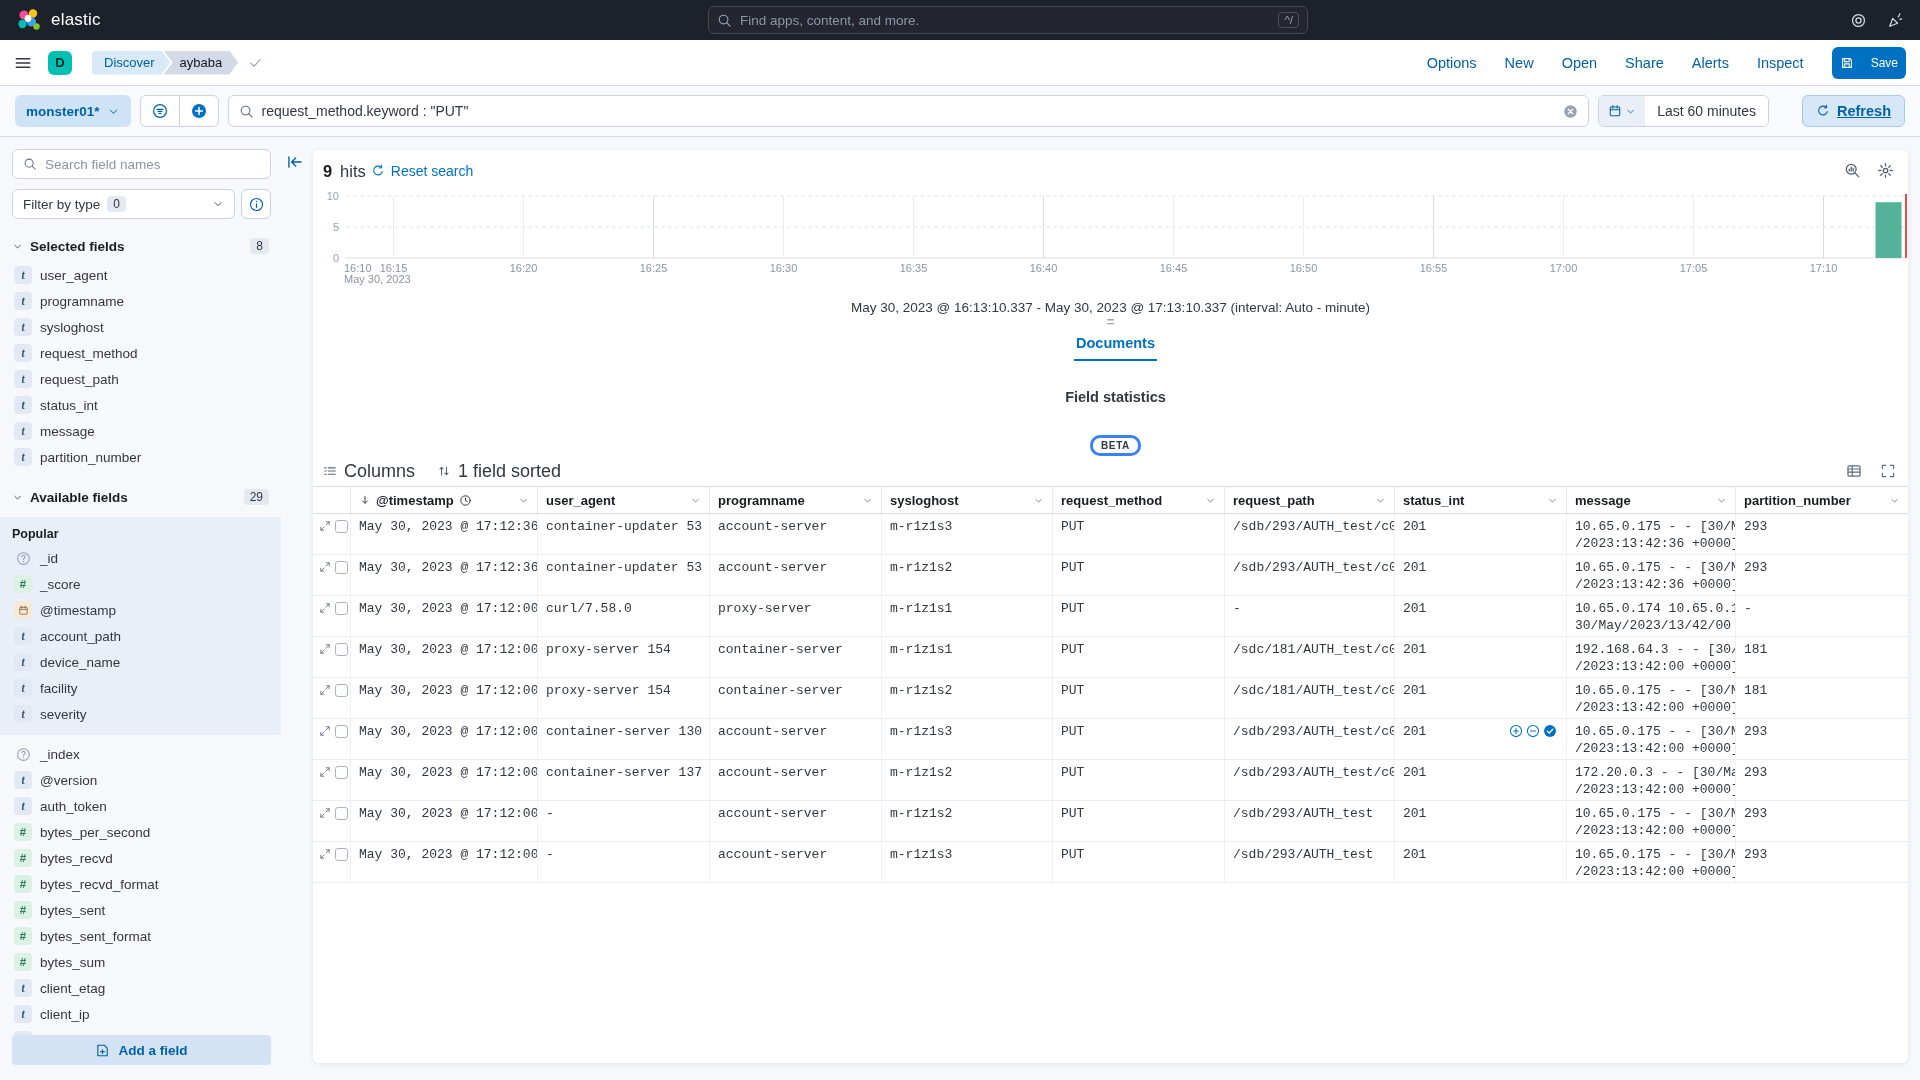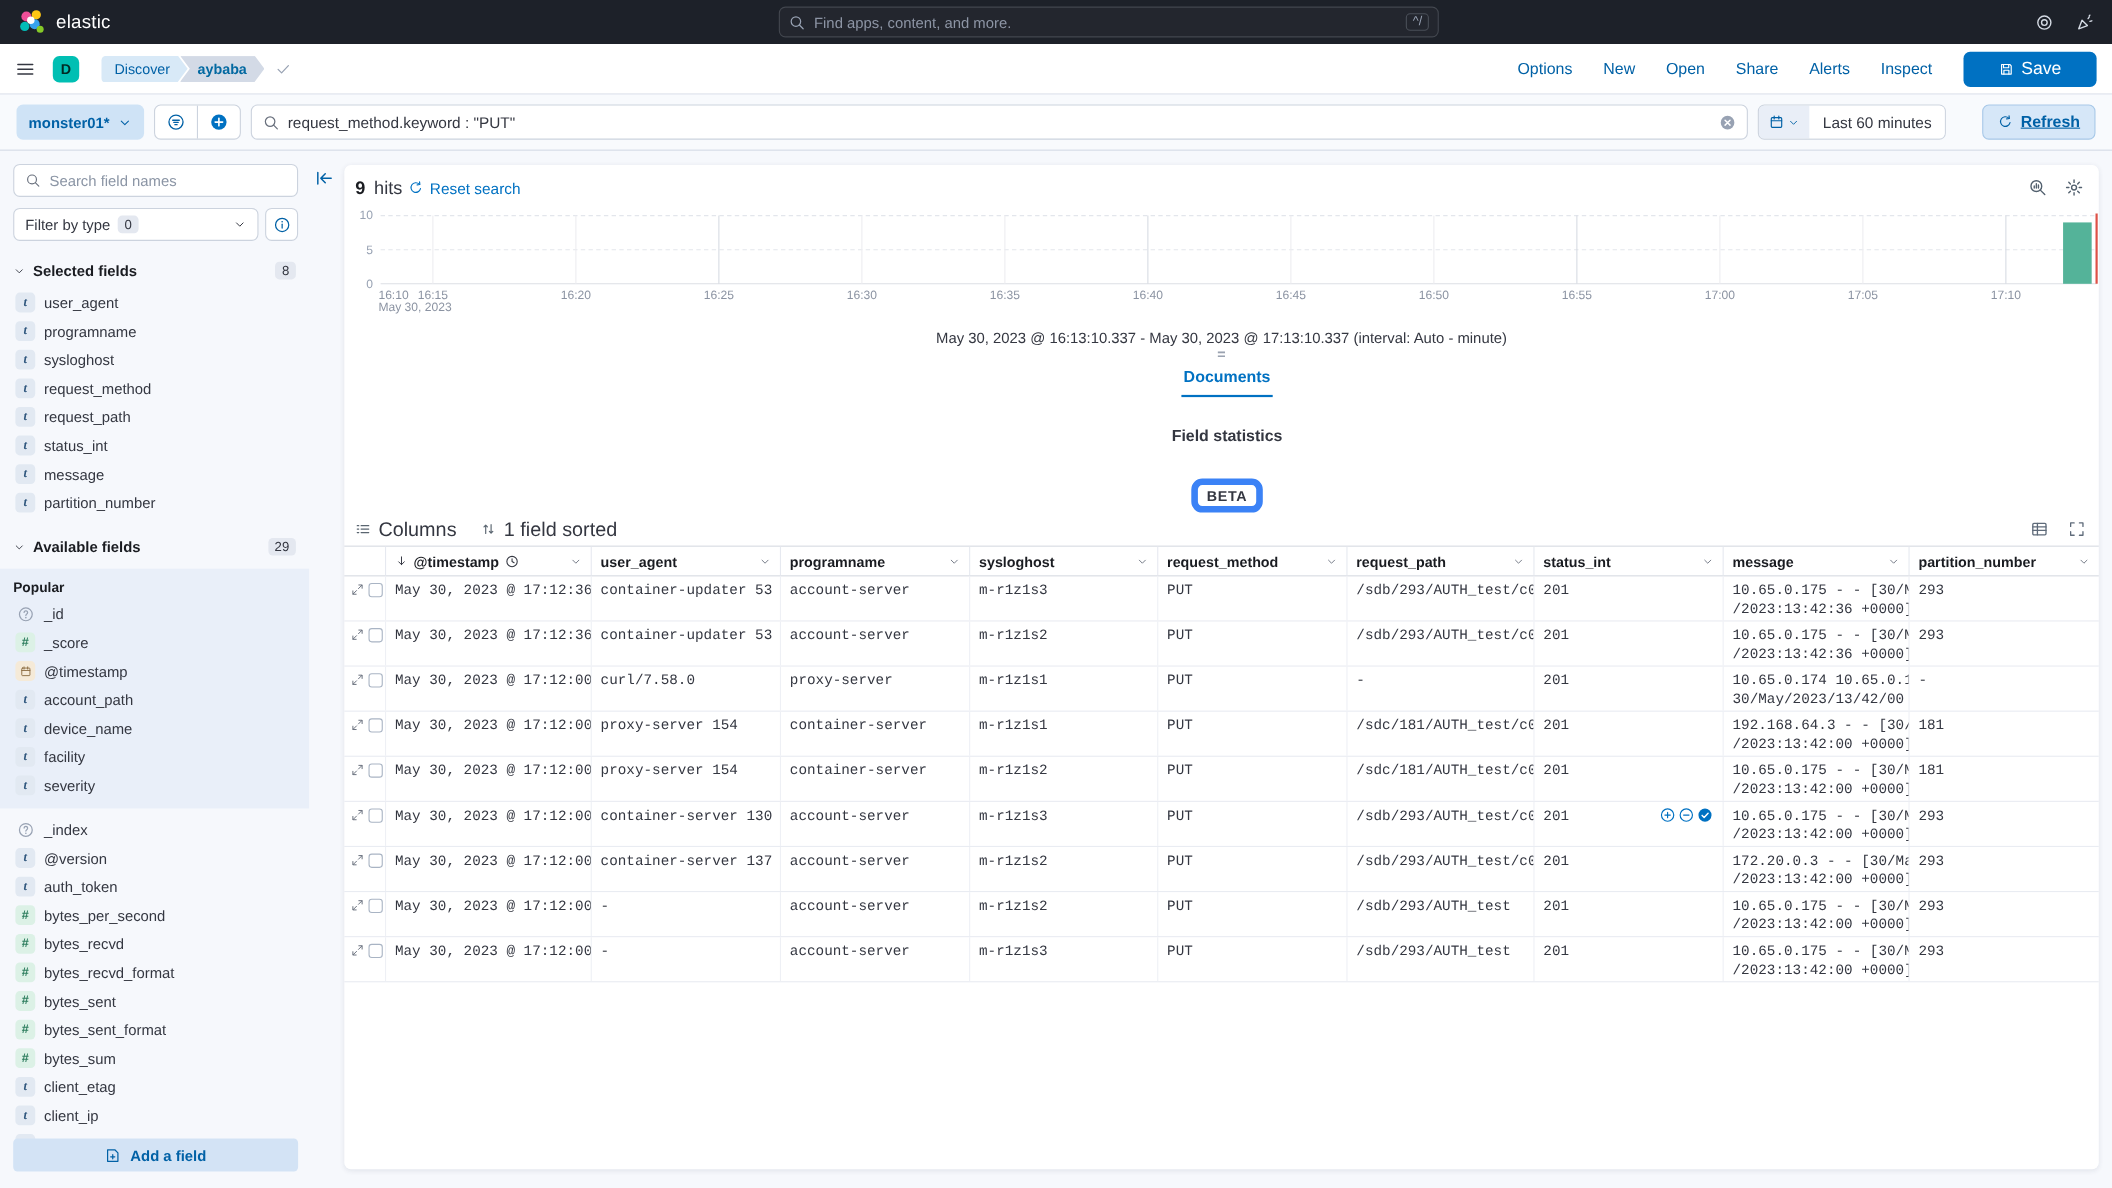--- a/index.html
+++ b/index.html
@@ -23,27 +23,27 @@
   .top-right .icon { width:17px; height:17px; color:#d4dae3; cursor:pointer; }
 
   
   .navbar { height:46px; background:#fff; border-bottom:1px solid #d3dae6; display:flex; align-items:center; padding:0 14px; }
   .hamburger { width:18px; height:18px; color:#343741; cursor:pointer; }
   .app-badge { margin-left:16px; width:24px; height:24px; border-radius:6px; background:#00bfb3; color:#002b24;
     font-weight:700; font-size:13px; display:flex; align-items:center; justify-content:center; }
   .crumbs { display:flex; align-items:center; margin-left:20px; }
   .crumb { height:24px; display:flex; align-items:center; font-size:13px; padding:0 16px 0 12px; }
   .crumb.first { background:#d8e9f7; color:#0061a6; clip-path:polygon(0 0,calc(100% - 9px) 0,100% 50%,calc(100% - 9px) 100%,0 100%); border-radius:4px 0 0 4px; }
-  .crumb.second { background:#d3dae6; color:#0369a1; margin-left:-7px; padding-left:16px;
-    clip-path:polygon(0 0,calc(100% - 9px) 0,100% 50%,calc(100% - 9px) 100%,0 100%,9px 50%);font-weight:bold; }
+  .crumb.second { background:#d3dae6; color:#0f172a; margin-left:-7px; padding-left:16px;
+    clip-path:polygon(0 0,calc(100% - 9px) 0,100% 50%,calc(100% - 9px) 100%,0 100%,9px 50%); }
   .crumb-check { width:15px; height:15px; color:#98a2b3; margin-left:10px; }
   .nav-right { margin-left:auto; display:flex; align-items:center; gap:28px; }
   .nav-link { color:#0061a6; font-size:14.5px; cursor:pointer; }
-  .save-btn { height:32px; padding:0 32px; background:#0071c2; border:none; border-radius:6px; color:#fff; font-size:16px;
-    font-family:inherit; display:flex; align-items:center; gap:7px; cursor:pointer; }
+  .save-btn { height:32px; padding:0 8px; background:#0071c2; border:none; border-radius:6px; color:#fff; font-size:12px;
+    font-family:inherit; display:flex; align-items:center; gap:17px; cursor:pointer; }
   .save-btn .icon { width:14px; height:14px; }
 
   
   .querybar { height:51px; background:#f8fafd; border-bottom:1px solid #d3dae6; display:flex; align-items:center; padding:0 15px; gap:9px; }
   .dv-chip { height:32px; padding:0 11px; background:#cfe3f6; border-radius:6px; color:#0061a6; font-weight:700; font-size:13.5px;
     display:flex; align-items:center; gap:7px; cursor:pointer; }
   .dv-chip .icon { width:13px; height:13px; }
   .filter-group { height:32px; background:#fff; border:1px solid #ccd3de; border-radius:6px; display:flex; align-items:center; }
   .filter-group .seg { width:38px; height:100%; display:flex; align-items:center; justify-content:center; cursor:pointer; }
   .filter-group .divider { width:1px; height:100%; background:#ccd3de; }
@@ -110,21 +110,21 @@
   .reset-link { display:flex; align-items:center; gap:6px; color:#0071c2; font-size:14px; cursor:pointer; }
   .reset-link .icon { width:14px; height:14px; }
   .chart-tools { position:absolute; top:12px; right:14px; display:flex; gap:16px; }
   .chart-tools .icon { width:17px; height:17px; color:#53616f; cursor:pointer; }
   #chart { margin-top:2px; }
   .chart-summary { text-align:center; font-size:13.5px; color:#343741; margin-top:1px; }
   .resize-handle { width:40px; margin:1px auto 0 auto; text-align:center; color:#9aa2b0; font-weight:700; font-size:13px; cursor:row-resize; line-height:11px; }
   .tabs { display:flex; align-items:center; gap:22px; padding:2px 0 0 10px;flex-direction:column; }
   .tab { font-size:14.5px; font-weight:700; padding:6px 2px 8px 2px; cursor:pointer; color:#343741; }
   .tab.active { color:#0071c2; border-bottom:2px solid #0071c2; }
-  .beta-badge { border:6px solid #3b82f6; border-radius:10px; font-size:13px; font-weight:700; letter-spacing:.6px; padding:2px 8px; color:#343741; }
+  .beta-badge { border:3px solid #3b82f6; border-radius:10px; font-size:10px; font-weight:700; letter-spacing:.6px; padding:2px 8px; color:#343741; }
   .grid-toolbar { height:30px; display:flex; align-items:center; gap:22px; padding:0 12px 0 10px; }
   .gt-item { display:flex; align-items:center; gap:7px; font-size:18px; color:#343741; cursor:pointer; }
   .gt-item .icon { width:14px; height:14px; color:#5a6570; }
   .gt-right { margin-left:auto; display:flex; gap:18px; }
   .gt-right .icon { width:16px; height:16px; color:#5f6b7a; cursor:pointer; }
 
   
   .grid { border-top:1px solid #d6dae2; font-family:"Liberation Mono","DejaVu Sans Mono", monospace; }
   .g-row { display:grid; grid-template-columns:38px 187px 172px 172px 171px 172px 170px 172px 169px 172px; }
   .g-head { border-bottom:1px solid #d6dae2; }

